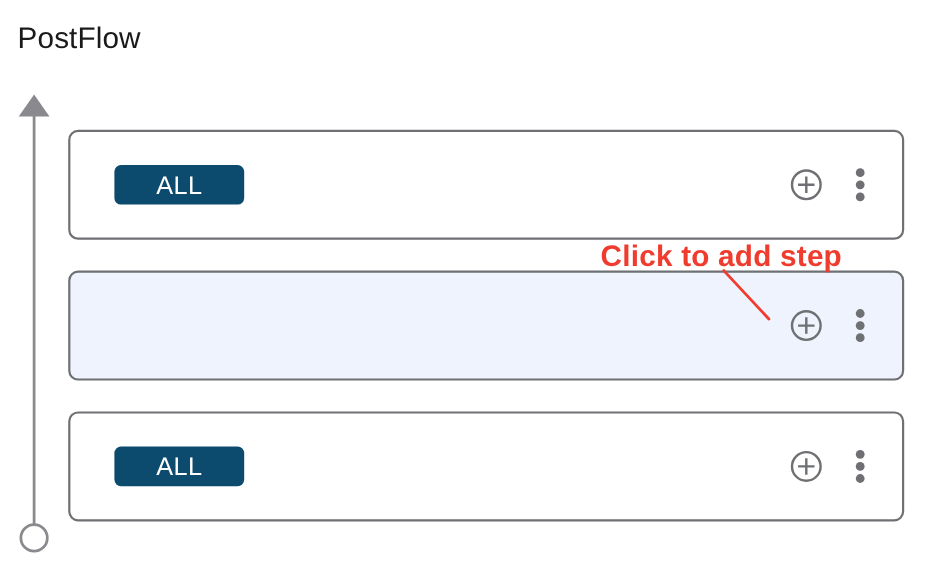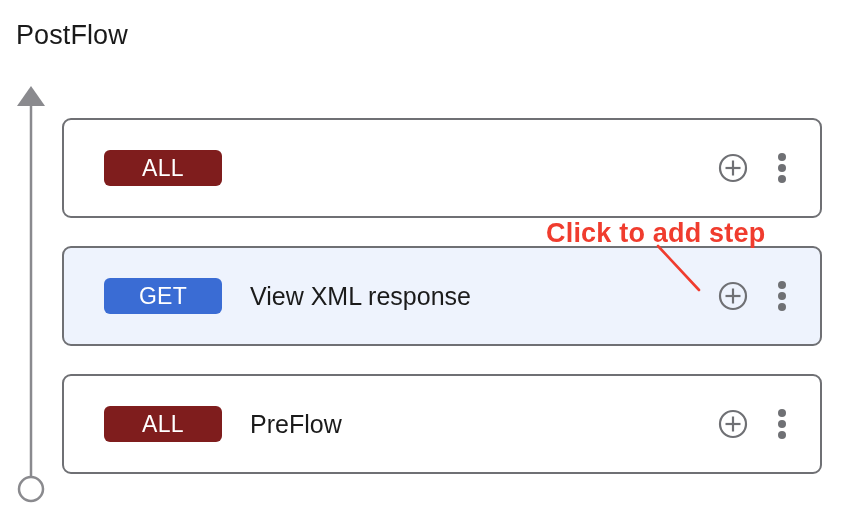--- a/index.html
+++ b/index.html
@@ -73,21 +73,21 @@
     display: flex;
     align-items: center;
     justify-content: center;
     color: #ffffff;
     font-size: 23px;
     line-height: 23px;
     font-weight: 400;
     letter-spacing: 0.3px;
     user-select: none;
   }
-  .badge-all { background: #7f1d1d; }
+  .badge-all { background: #0c4a6e; }
   .badge-get { background: #3a6cd4; }
 
   .card-label {
     position: absolute;
     left: 186px;
     font-size: 25px;
     line-height: 28px;
     color: #1b1b1b;
     font-weight: 400;
     white-space: nowrap;
@@ -171,39 +171,36 @@
       </svg>
       <div class="kebab-icon">
         <span></span>
         <span></span>
         <span></span>
       </div>
     </div>
   </div>
 
   <div class="flow-card selected">
-    <div class="method-badge badge-get">GET</div>
-    <div class="card-label">View XML response</div>
     <div class="card-actions">
       <svg class="add-step-icon" viewBox="0 0 30 30">
         <circle cx="15" cy="15" r="13" fill="none" stroke="#6f7074" stroke-width="2.2"></circle>
         <line x1="15" y1="7.5" x2="15" y2="22.5" stroke="#6f7074" stroke-width="2.2"></line>
         <line x1="7.5" y1="15" x2="22.5" y2="15" stroke="#6f7074" stroke-width="2.2"></line>
       </svg>
       <div class="kebab-icon">
         <span></span>
         <span></span>
         <span></span>
       </div>
     </div>
   </div>
 
   <div class="flow-card">
     <div class="method-badge badge-all">ALL</div>
-    <div class="card-label">PreFlow</div>
     <div class="card-actions">
       <svg class="add-step-icon" viewBox="0 0 30 30">
         <circle cx="15" cy="15" r="13" fill="none" stroke="#6f7074" stroke-width="2.2"></circle>
         <line x1="15" y1="7.5" x2="15" y2="22.5" stroke="#6f7074" stroke-width="2.2"></line>
         <line x1="7.5" y1="15" x2="22.5" y2="15" stroke="#6f7074" stroke-width="2.2"></line>
       </svg>
       <div class="kebab-icon">
         <span></span>
         <span></span>
         <span></span>

